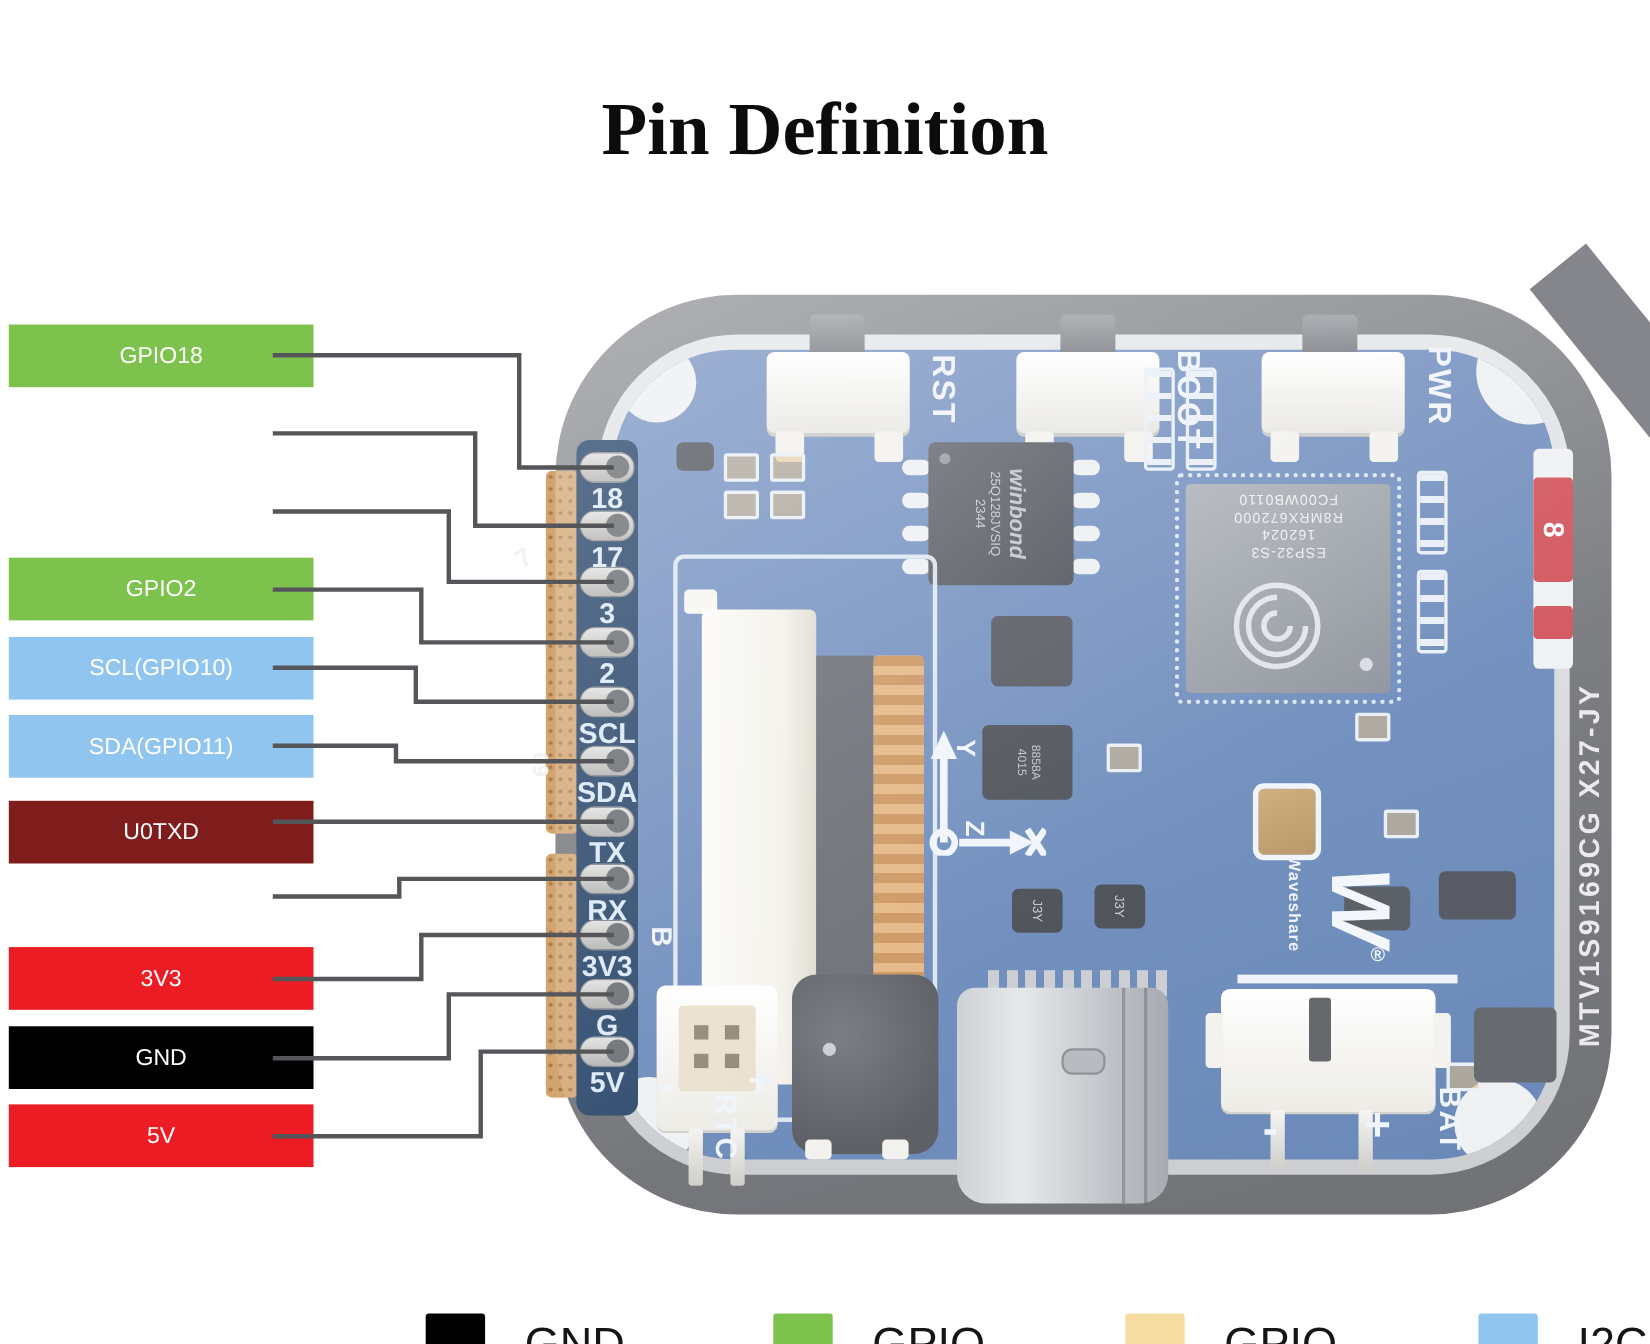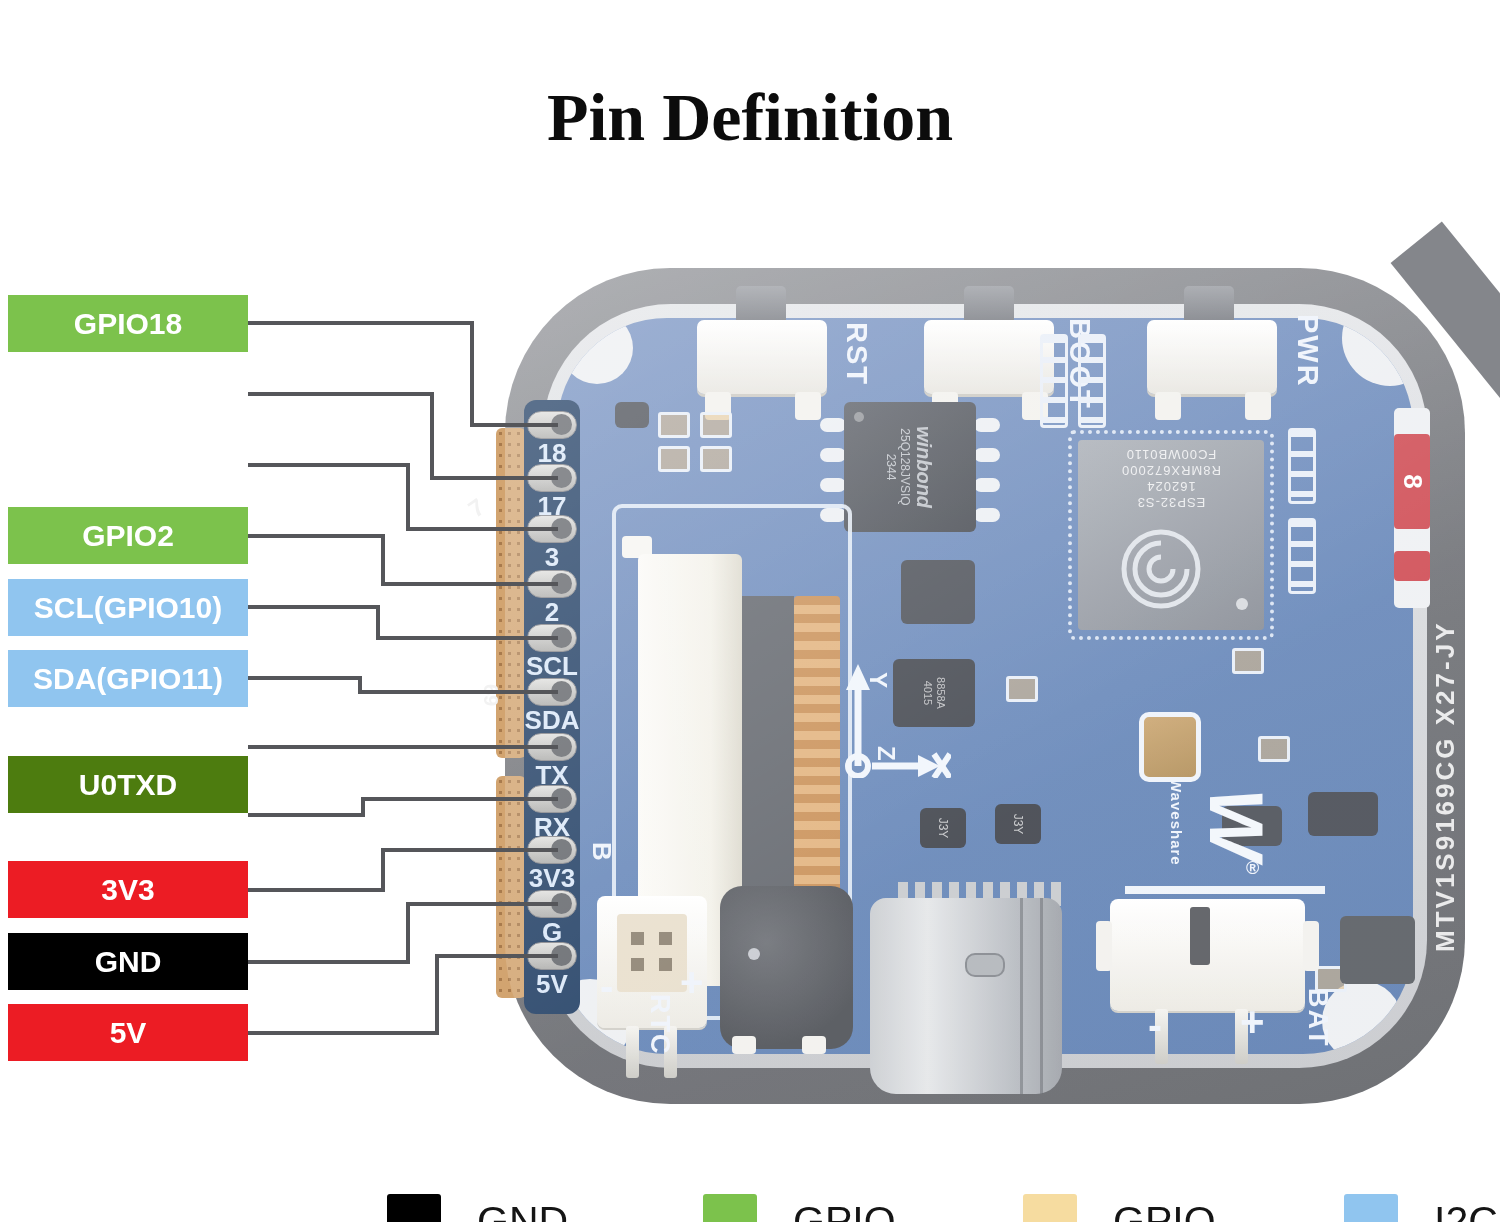--- a/index.html
+++ b/index.html
@@ -2,22 +2,22 @@
 <html><head>
 <meta charset="utf-8">
 <style>
   html,body{margin:0;padding:0;background:#fff;}
   .canvas{position:relative;width:1500px;height:1222px;background:#fff;overflow:hidden;
           font-family:"Liberation Sans",sans-serif;margin-top:36px;}
   .abs{position:absolute;}
   .title{position:absolute;left:0;top:-4px;width:100%;text-align:center;
          font-family:"Liberation Serif",serif;font-weight:bold;font-size:68px;color:#0c0c0c;}
   
-  .pin-label{position:absolute;left:8px;width:240px;height:57px;display:flex;
-             align-items:center;justify-content:center;color:#fff;font-size:30px;font-weight:bold;}
+  .pin-label{position:absolute;left:8px;width:277px;height:57px;display:flex;
+             align-items:center;justify-content:center;color:#fff;font-size:21px;font-weight:normal;}
   
   .case{left:505px;top:232px;width:960px;height:836px;border-radius:165px;
         background:linear-gradient(165deg,#8e9095 0%,#6c6e73 55%,#5f6166 100%);}
   .band{left:1381px;top:247px;width:190px;height:66px;background:#84868b;transform:rotate(51deg);}
   .flange{left:543px;top:268px;width:884px;height:764px;border-radius:128px;
           background:linear-gradient(180deg,#e3e5e8,#c6c8cc);}
   .pcb{left:557px;top:282px;width:856px;height:736px;border-radius:110px;overflow:hidden;
        background:linear-gradient(160deg,#7792c2 0%,#6485b8 55%,#5a7cb0 100%);}
   .screw{position:absolute;border-radius:50%;background:#edeff2;}
   
@@ -291,21 +291,21 @@
     <polyline points="248,779 363,779 363,763 558,763"></polyline>
     <polyline points="248,854 383,854 383,814 558,814"></polyline>
     <polyline points="248,926 408,926 408,868 558,868"></polyline>
     <polyline points="248,997 437,997 437,920 558,920"></polyline>
   </svg>
 
   <div class="pin-label" style="top: 259px; background: rgb(124, 194, 76);">GPIO18</div>
   <div class="pin-label" style="top: 471px; background: rgb(124, 194, 76);">GPIO2</div>
   <div class="pin-label" style="top: 543px; background: rgb(144, 197, 239);">SCL(GPIO10)</div>
   <div class="pin-label" style="top: 614px; background: rgb(144, 197, 239); text-align: center;">SDA(GPIO11)</div>
-  <div class="pin-label" style="top: 720px; background: #4d7c0f;">U0TXD</div>
+  <div class="pin-label" style="top: 692px; background: #7f1d1d;">U0TXD</div>
   <div class="pin-label" style="top: 825px; background: rgb(236, 28, 36);">3V3</div>
   <div class="pin-label" style="top: 897px; background: rgb(0, 0, 0);">GND</div>
   <div class="pin-label" style="top: 968px; background: rgb(236, 28, 36);">5V</div>
 
   <div class="legend-item" style="left:387px;">
     <div class="swatch" style="background: rgb(0, 0, 0);"></div>
     <div class="legend-text">GND</div>
   </div>
   <div class="legend-item" style="left:703px;">
     <div class="swatch" style="background: rgb(124, 194, 76);"></div>

